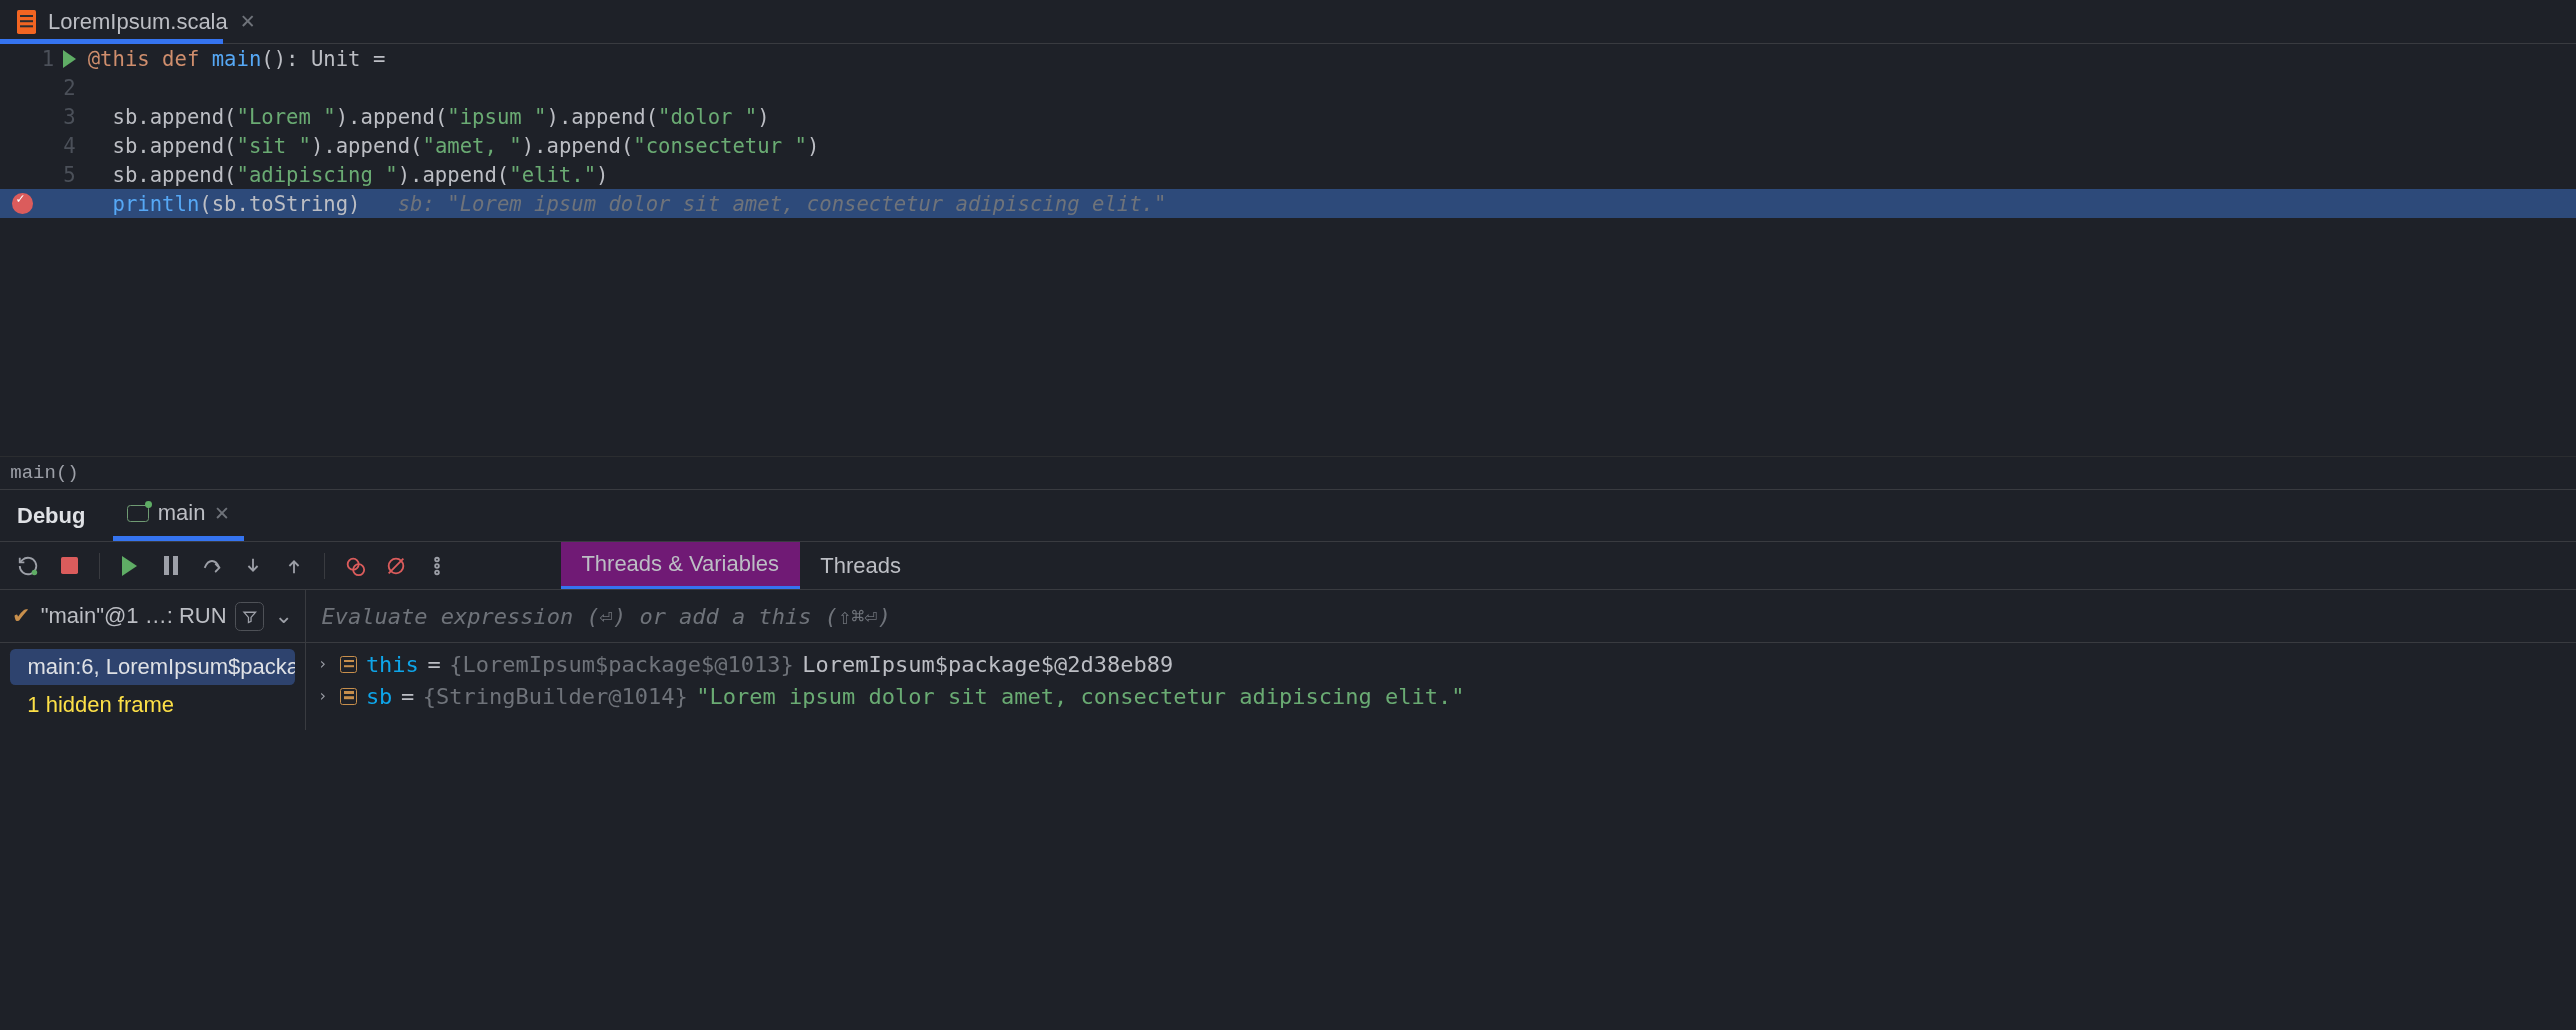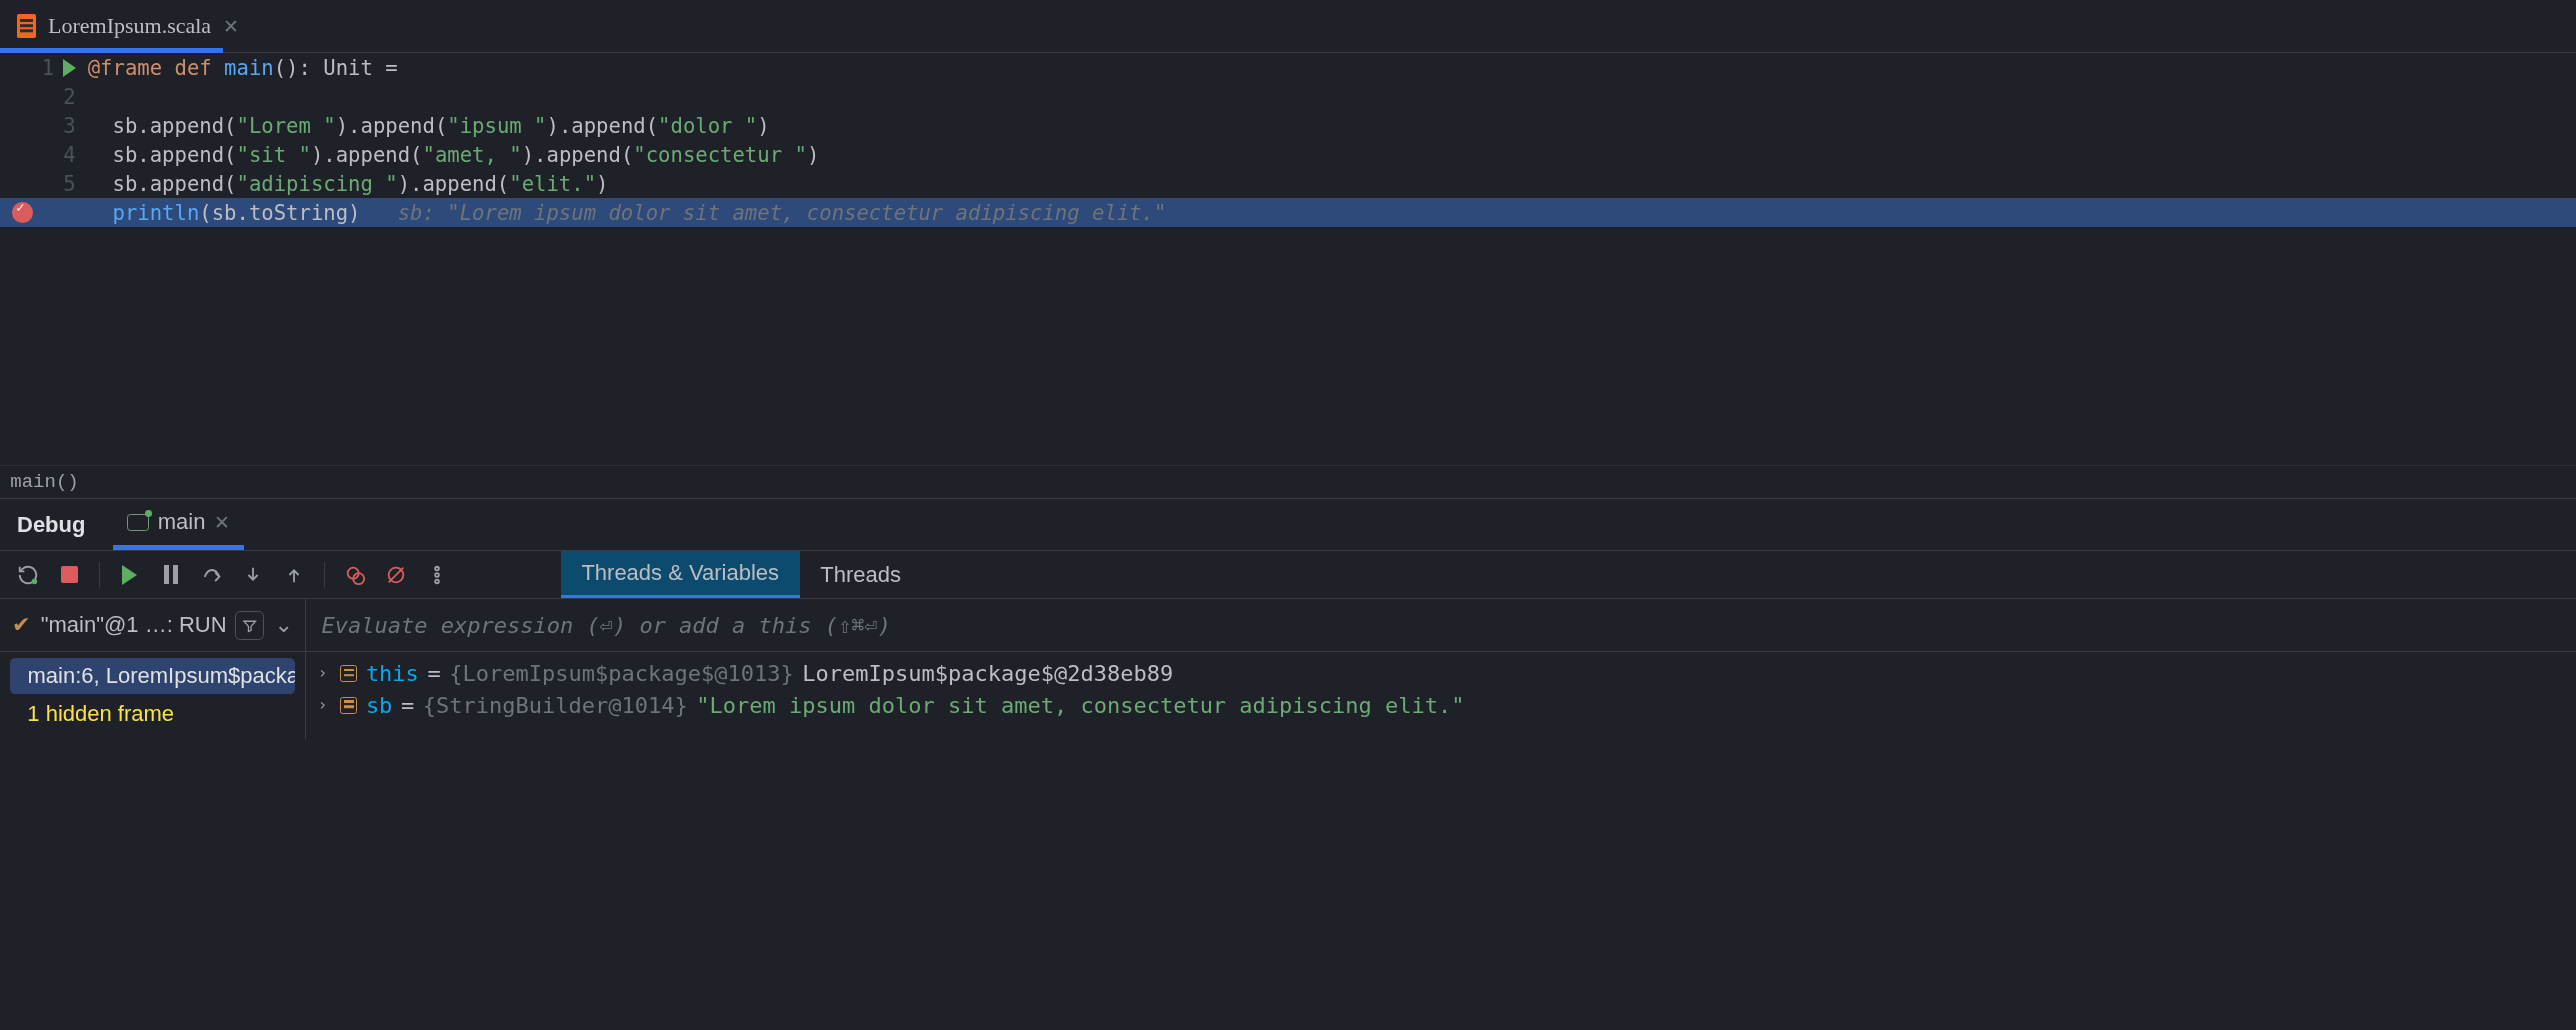--- a/index.html
+++ b/index.html
@@ -8,24 +8,23 @@
   color: #bcbec4;
   font-family: "Segoe UI", Arial, sans-serif;
   font-size: 22px;
   width: 2576px;
   height: 1030px;
   overflow: hidden;
 }
 .tab-bar {
   display: flex;
   align-items: flex-end;
-  height: 53px;
+  height: 44px;
   border-bottom: 0.9px solid #393b40;
   position: relative;
-  font-family: Liberation Serif, serif;
 }
 .tab {
   display: flex;
   align-items: center;
   gap: 12px;
   padding: 0 17px;
   height: 100%;
   position: relative;
 }
 .tab-indicator {
@@ -180,21 +179,21 @@
   display: flex;
   margin-left: 94px;
   height: 100%;
 }
 .dtab {
   padding: 0 20.6px;
   display: flex;
   align-items: center;
   color: #bcbec4;
 }
-.dtab.active { background: #0c4a6e; border-bottom: 3.4px solid #3574f0; }
+.dtab.active { background: #701a75; border-bottom: 3.4px solid #3574f0; }
 .frames-row {
   display: flex;
   height: 53px;
   border-bottom: 0.9px solid #393b40;
 }
 .frames-left {
   width: 306px;
   display: flex;
   align-items: center;
   padding: 0 12px;
@@ -288,21 +287,21 @@
     <div class="tab-indicator"></div>
   </div>
 </div>
 
 <div class="editor" id="editor">
     <div class="code-line">
       <div class="gutter">
         <span>1</span>
         <span class="run-tri"></span>
       </div>
-      <div class="code"><span class="kw">@frame def </span><span class="fn">main</span><span>(): </span><span>Unit = </span></div>
+      <div class="code"><span class="kw">@this def </span><span class="fn">main</span><span>(): </span><span>Unit = </span></div>
     </div>
     <div class="code-line">
       <div class="gutter">2</div>
     </div>
     <div class="code-line">
       <div class="gutter">3</div>
       <div class="code"><span>  sb.append(</span><span class="str">"Lorem "</span><span>).append(</span><span class="str">"ipsum "</span><span>).append(</span><span class="str">"dolor "</span><span>)</span></div>
     </div>
     <div class="code-line">
       <div class="gutter">4</div>

